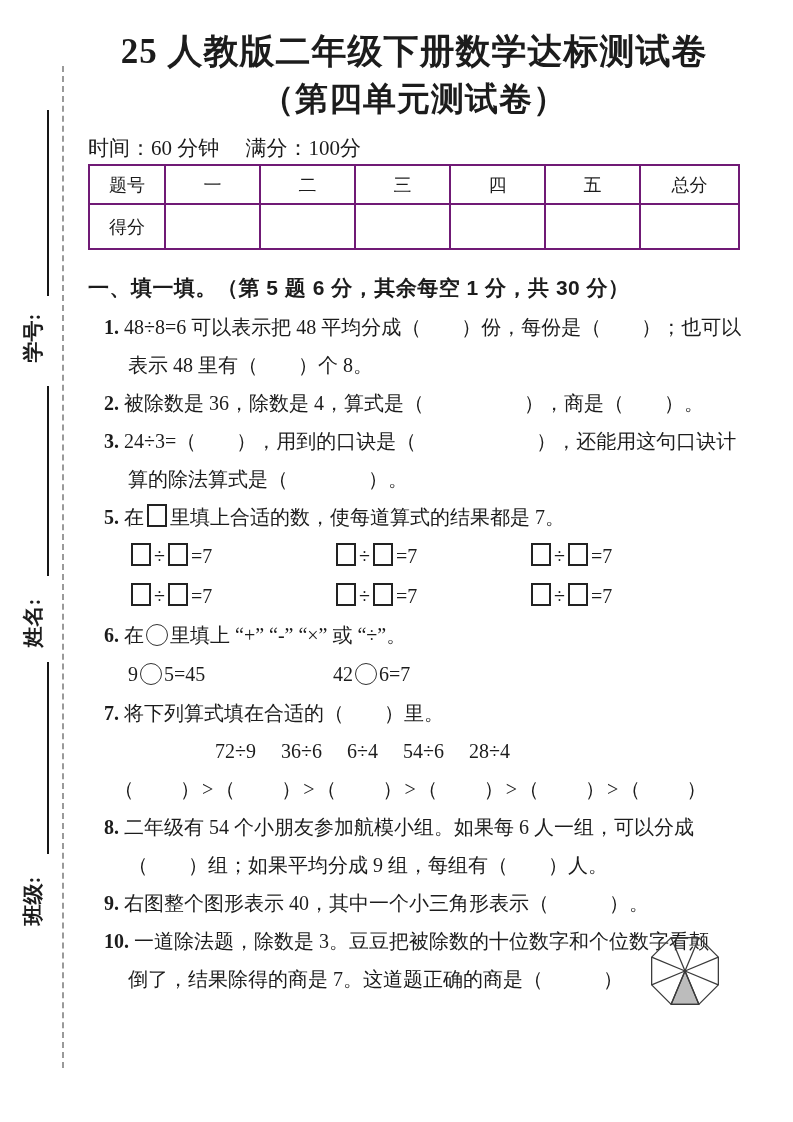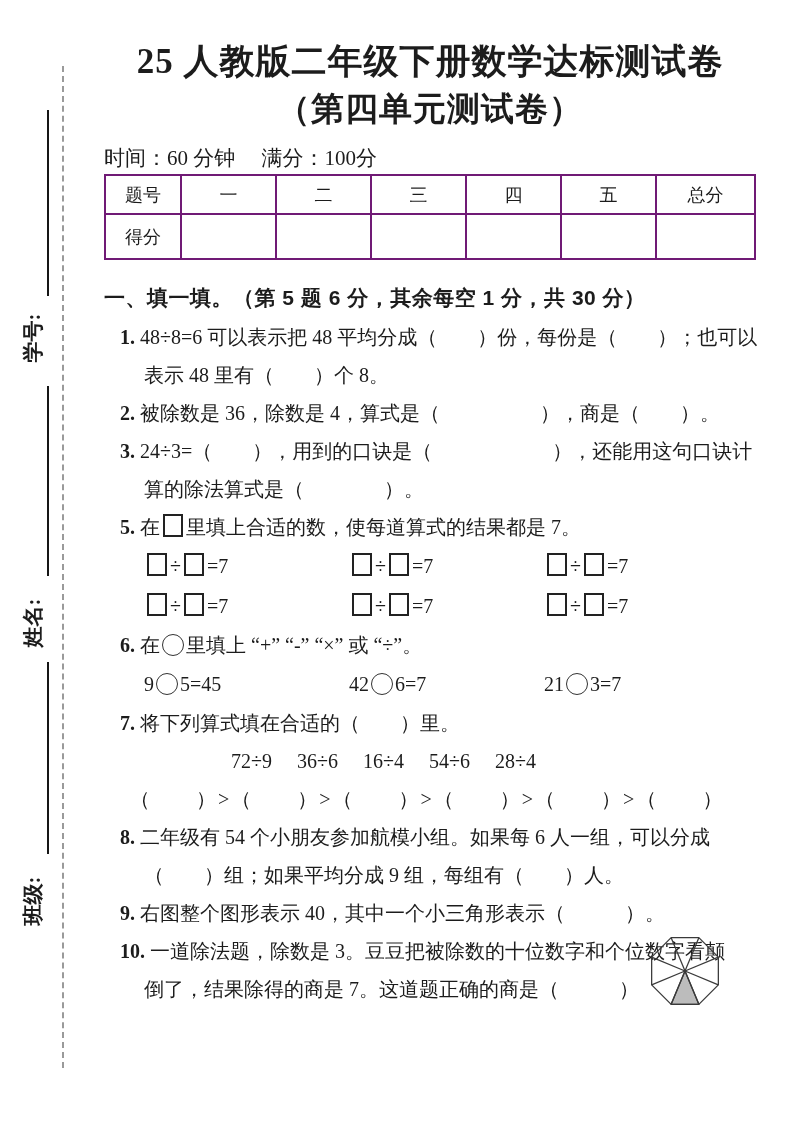--- a/index.html
+++ b/index.html
@@ -16,21 +16,21 @@
   .rule-a { top:110px; height:186px; }
   .rule-b { top:386px; height:190px; }
   .rule-c { top:662px; height:192px; }
   .margin-label {
     position:absolute; left:33px; white-space:nowrap; font-size:21px; font-weight:600;
     transform:translate(-50%,-50%) rotate(-90deg);
   }
   .ml-a { top:338px; } .ml-b { top:623px; } .ml-c { top:901px; }
 
   
-  .content { position:absolute; left:88px; top:38px; width:652px;margin-left:16px; }
+  .content { position:absolute; left:88px; top:28px; width:652px; }
   .title1 { font-size:35px; line-height:48px; font-weight:700; text-align:center; letter-spacing:1px; }
   .title2 { font-size:33px; line-height:46px; font-weight:700; text-align:center; letter-spacing:1px; }
   .meta   { text-align:left; font-size:21px; line-height:24px; margin-top:14px; padding-right:4px; }
 
   table.score { border-collapse:collapse; width:100%; table-layout:fixed; margin-top:4px; }
   table.score td { border:2px solid #701a75; text-align:center; font-size:18px; padding:0; }
   table.score tr.hdr td { height:37px; }
   table.score tr.pts td { height:43px; }
 
   .section-title {
@@ -138,30 +138,29 @@
       <span class="glyphify"><span class="sq"></span>÷<span class="sq"></span>=7</span>
       <span class="glyphify"><span class="sq"></span>÷<span class="sq"></span>=7</span>
     </div>
 
     <div class="q-line">
       <span class="qnum">6.</span><span class="glyphify">在<span class="ci"></span>里填上 “+” “-” “×” 或 “÷”。</span>
     </div>
     <div class="q-grid">
       <span class="glyphify">9<span class="ci"></span>5=45</span>
       <span class="glyphify">42<span class="ci"></span>6=7</span>
-      <span class="glyphify">21<span class="ci"></span>3=7</span>
     </div>
 
     <div class="q-line">
       <span class="qnum">7.</span><span>将下列算式填在合适的（　　）里。</span>
     </div>
     <div class="q7-expr">
       <span>72÷9</span>
       <span>36÷6</span>
-      <span>16÷4</span>
+      <span>6÷4</span>
       <span>54÷6</span>
       <span>28÷4</span>
     </div>
     <div class="q7-cmp">（　　）&gt;（　　）&gt;（　　）&gt;（　　）&gt;（　　）&gt;（　　）</div>
 
     <div class="q-line">
       <span class="qnum">8.</span><span>二年级有 54 个小朋友参加航模小组。如果每 6 人一组，可以分成</span>
     </div>
     <div class="q-line cont">（　　）组；如果平均分成 9 组，每组有（　　）人。</div>
 

